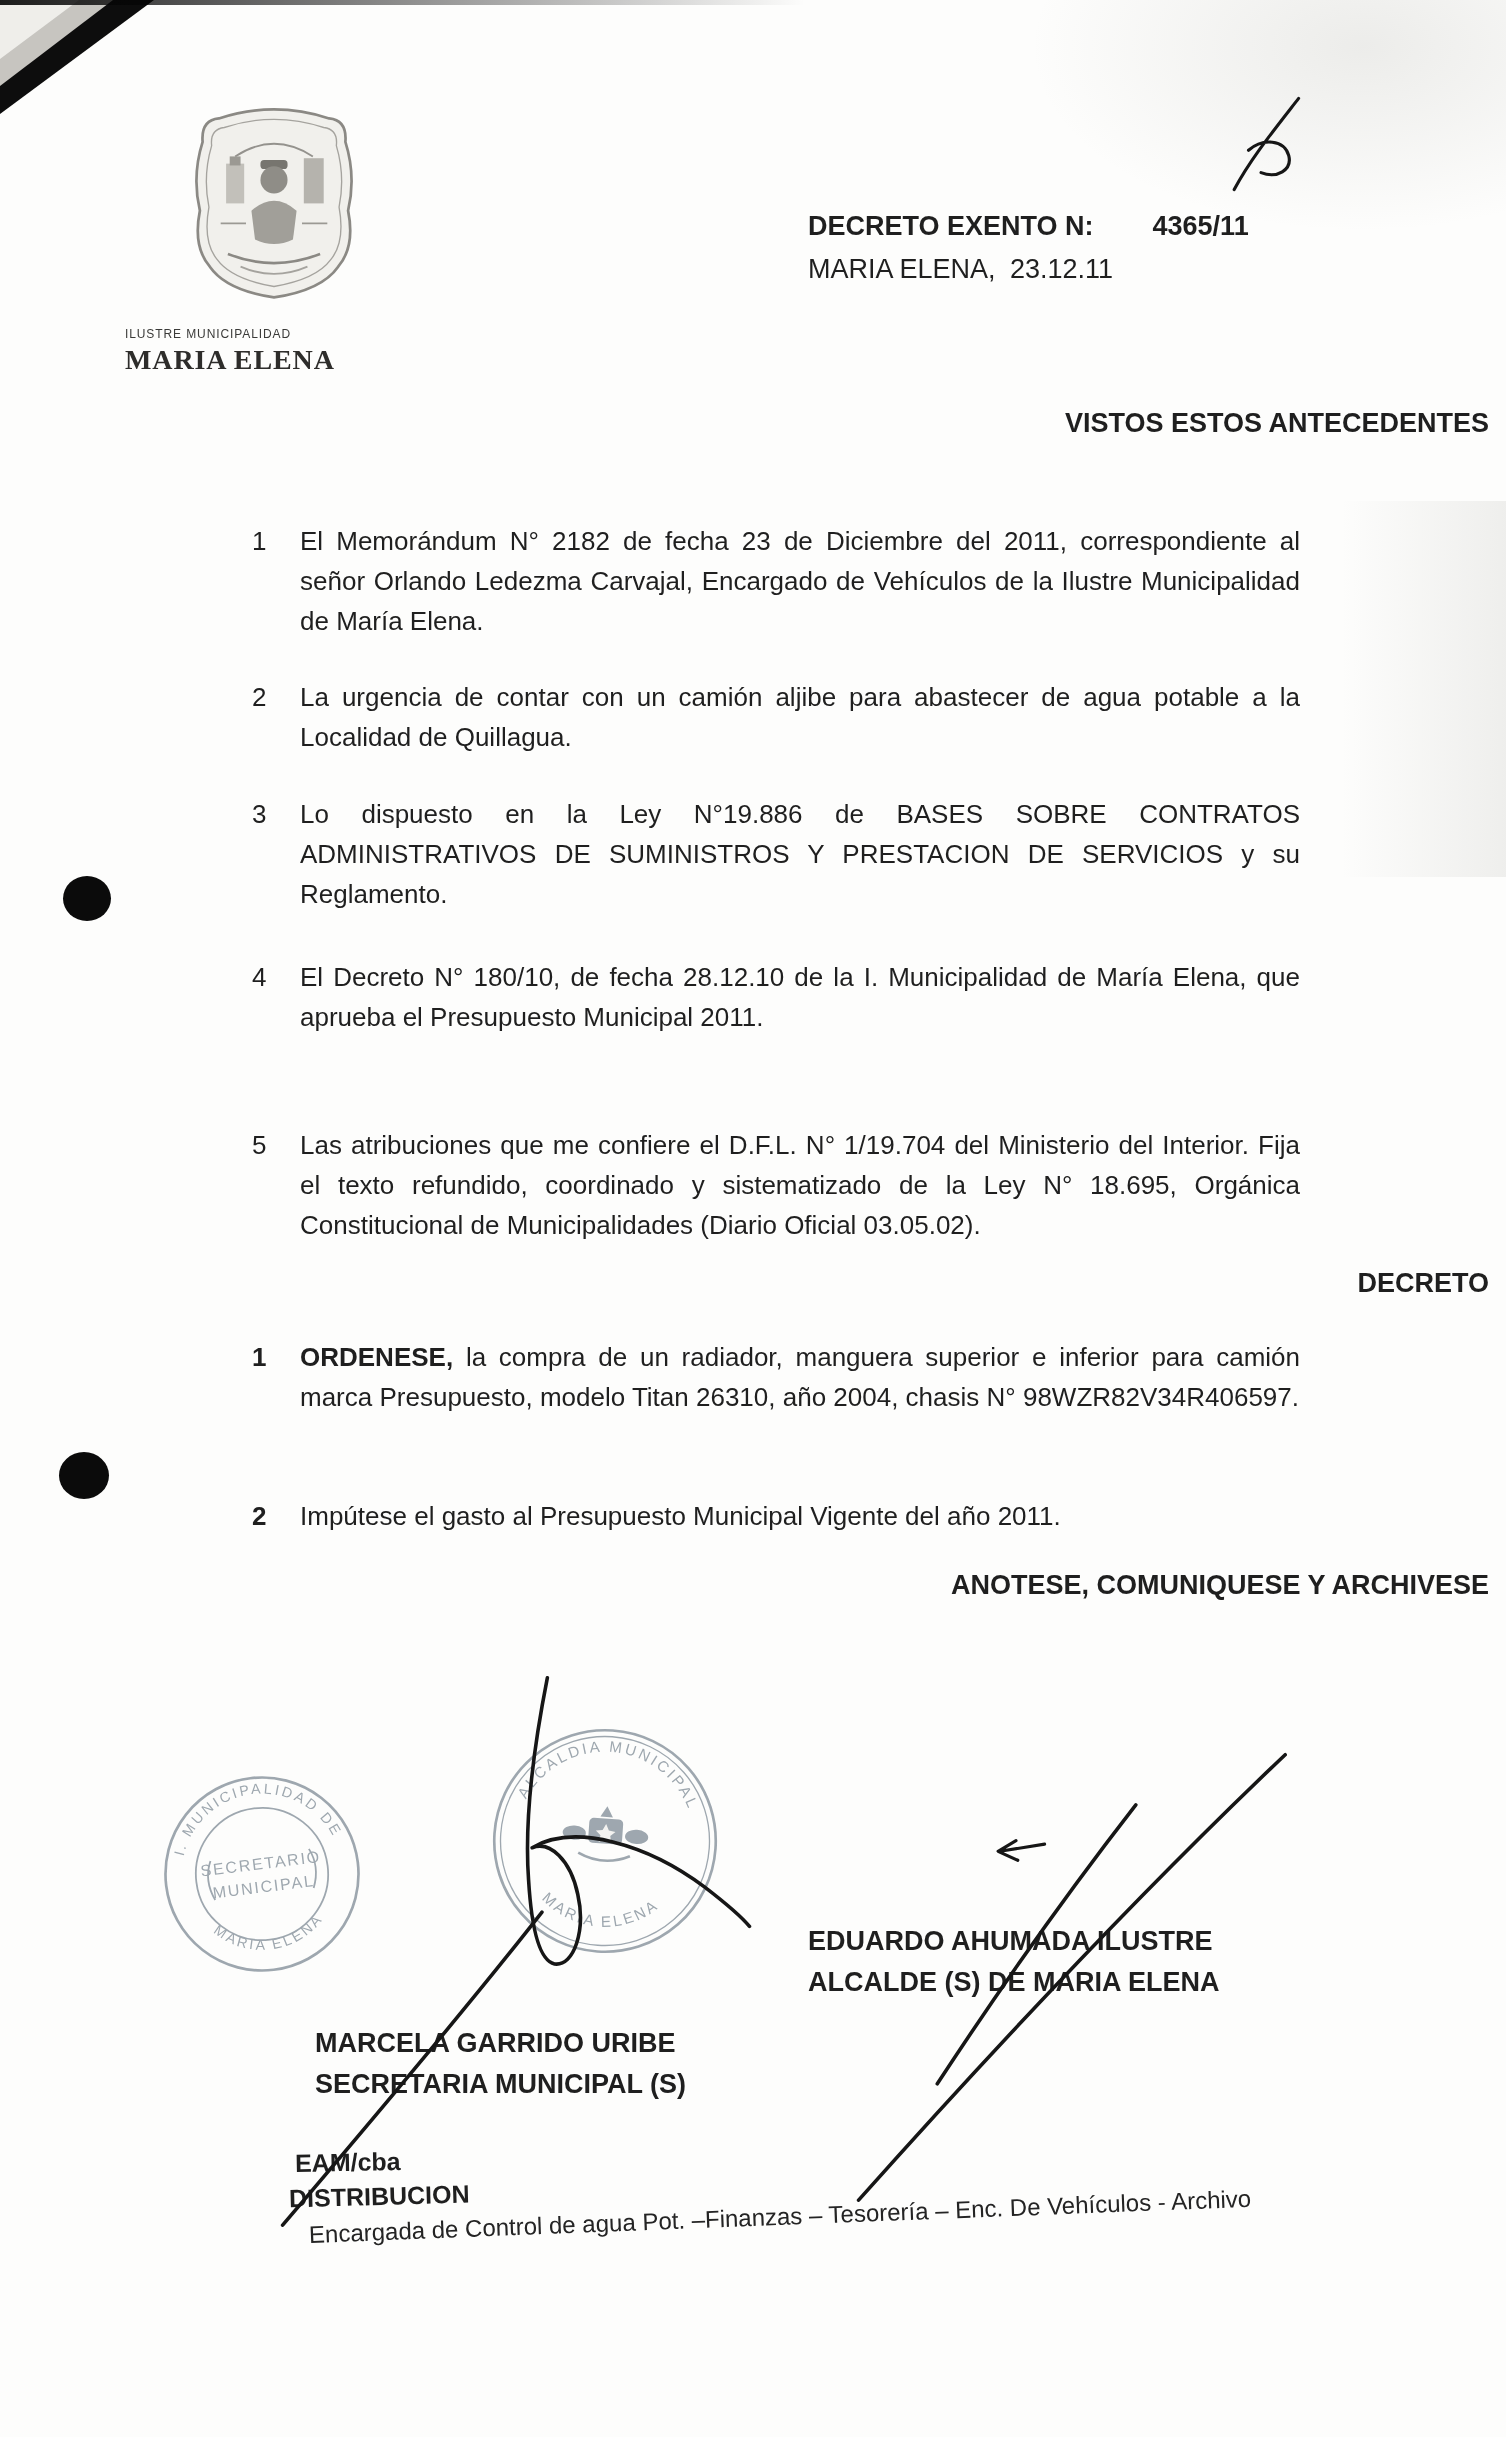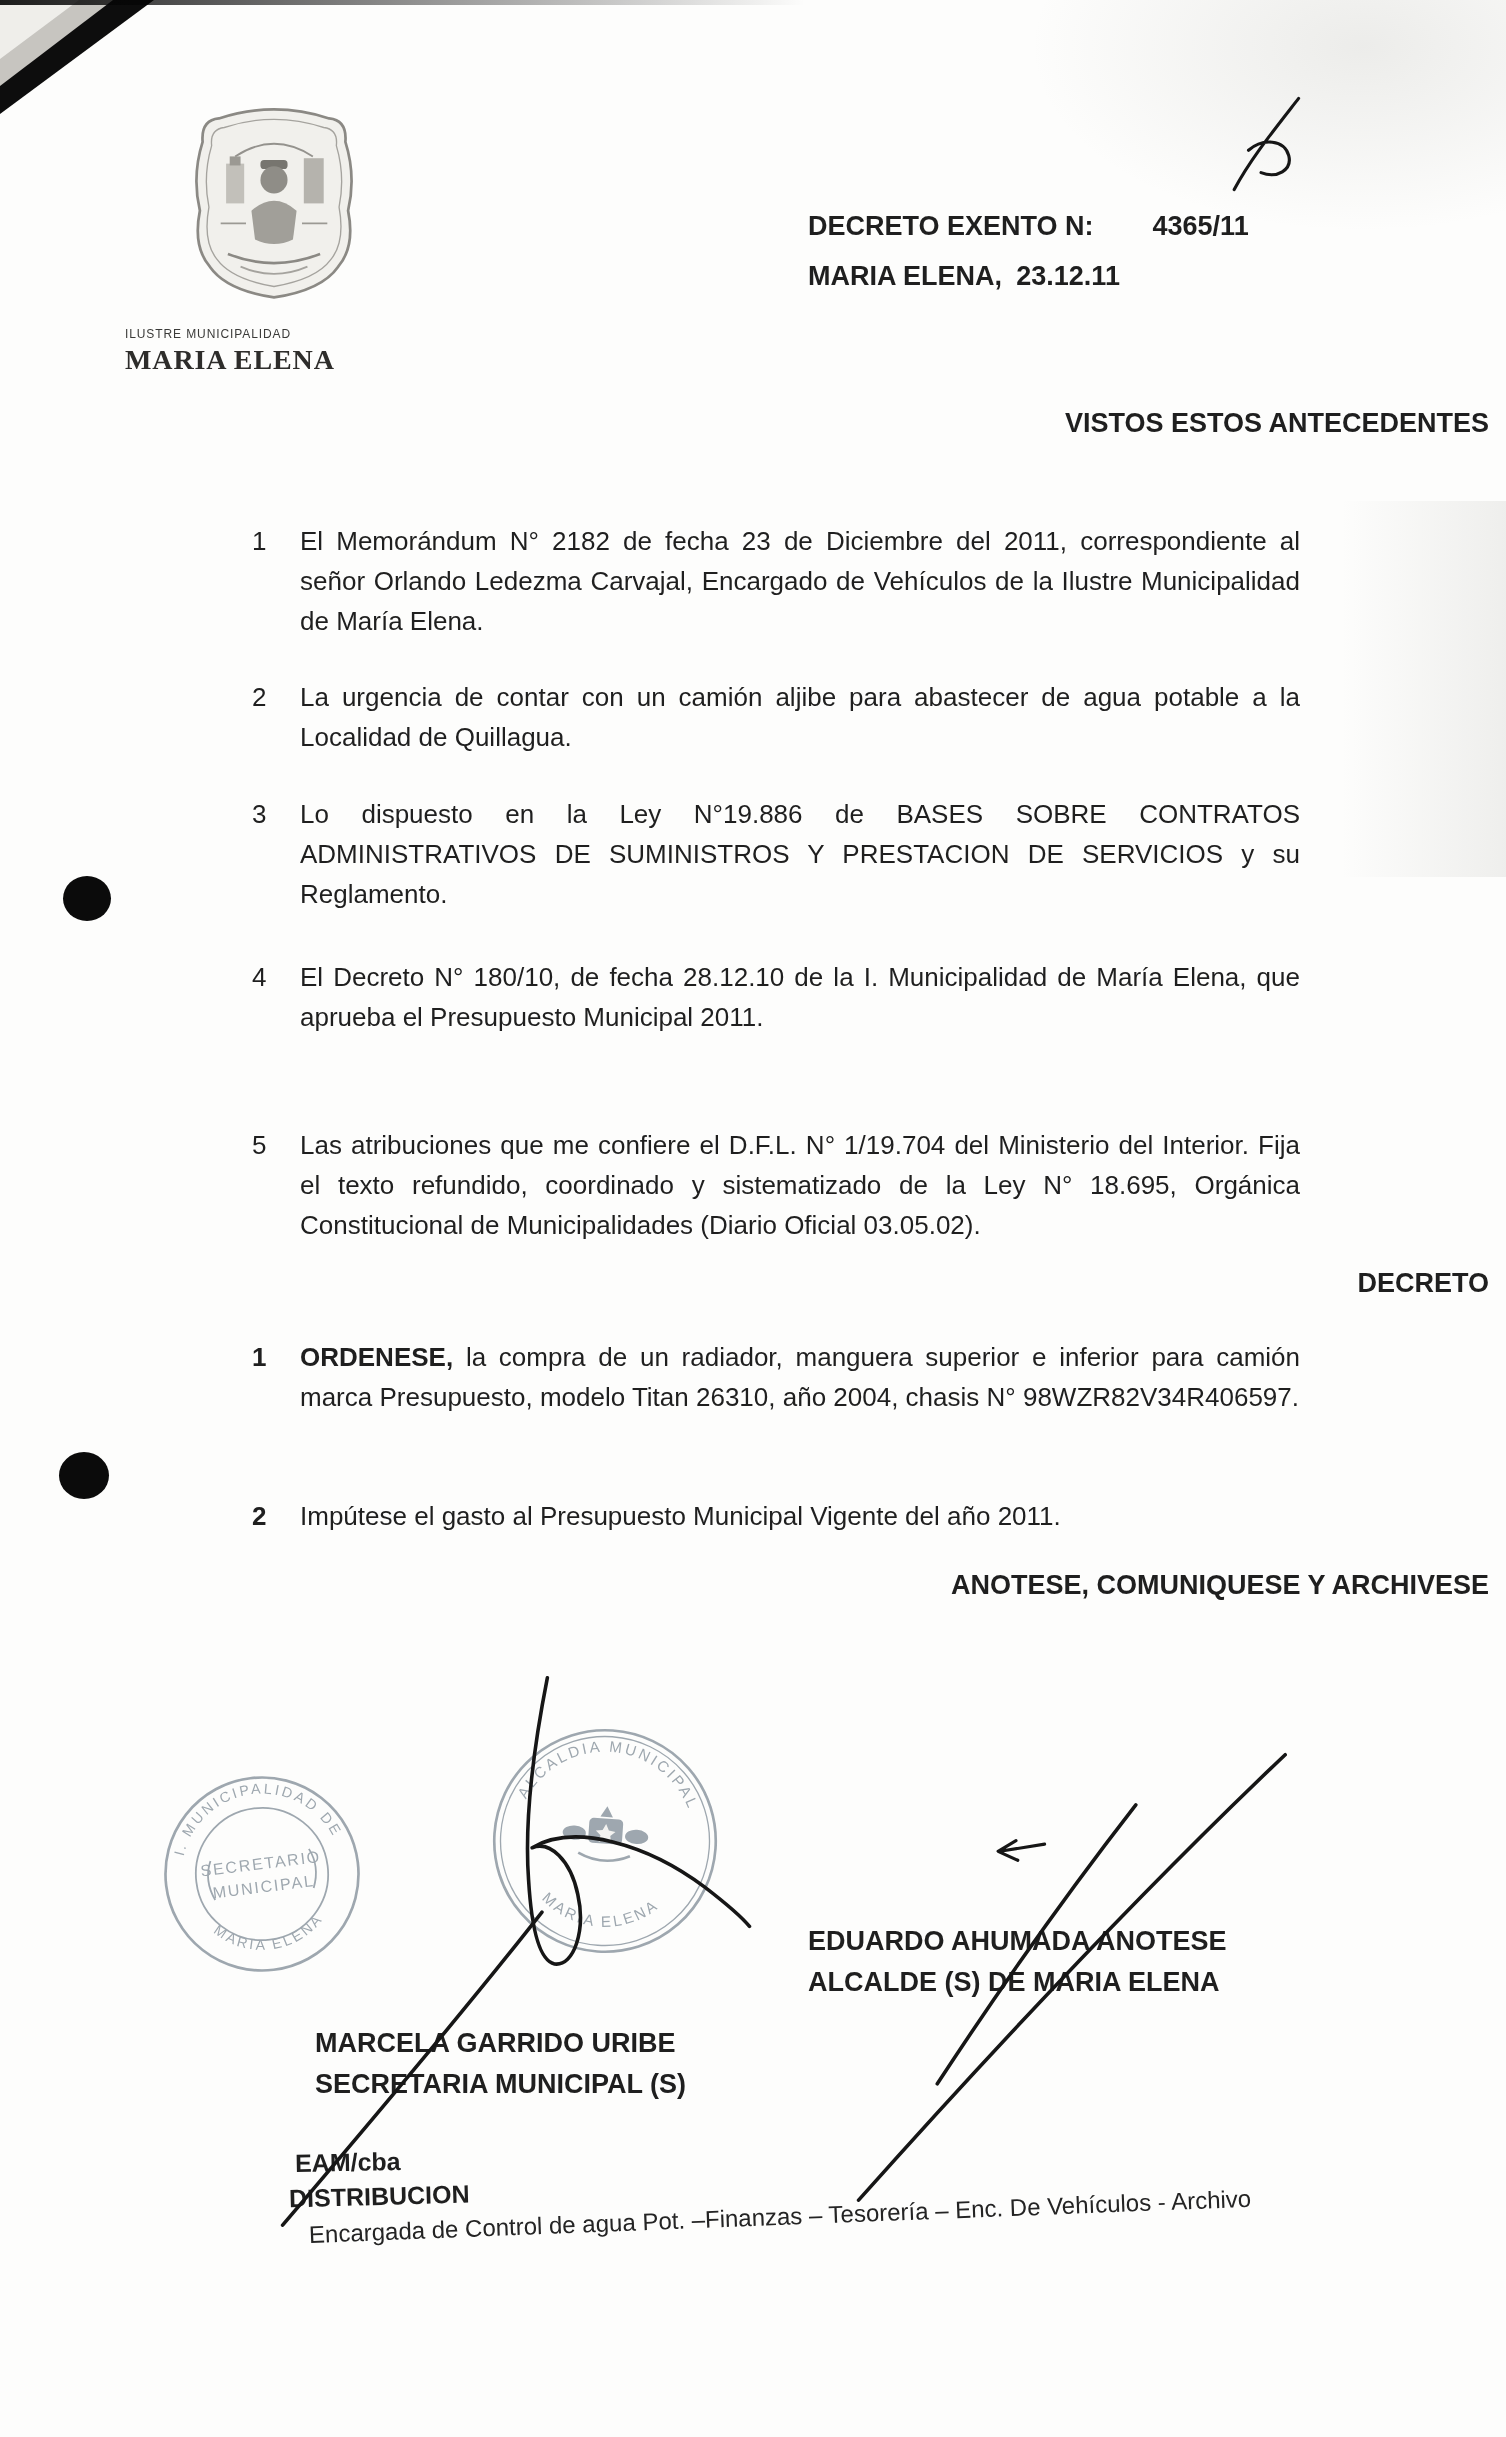--- a/index.html
+++ b/index.html
@@ -23,21 +23,21 @@
   .hole1 { left:63px; top:876px; width:48px; height:45px; }
   .hole2 { left:59px; top:1452px; width:50px; height:47px; }
 
   
   .seal { left:188px; top:104px; width:172px; height:197px; }
   .seal-caption { left:125px; top:327px; width:295px; }
   .seal-caption .l1 { font-size:12px; letter-spacing:0.9px; color:#3a3a38; }
   .seal-caption .l2 { font-family:"Liberation Serif", serif; font-weight:bold; font-size:28px; letter-spacing:0.9px; color:#2e2d2b; margin-top:2.7px; }
   .header-decree { left:808px; top:211px; font-weight:bold; font-size:27px; }
   .header-decree .number { margin-left:59px;margin-top:40px; }
-  .header-place  { left:808px; top:261px; font-weight:bold; font-size:27px; }
+  .header-place  { left:808px; top:254px; font-weight:normal; font-size:27px; }
   .header-place .date { margin-left:14.3px; }
 
   
   .center-heading { position:absolute; left:18px; width:1471px; text-align:right; font-weight:bold; font-size:27px; }
   .vistos { top:408px; }
   .decreto-title { top:1268px; }
   .closing { top:1570px; }
 
   
   .list-item { position:absolute; left:252px; width:1048px; display:flex; }
@@ -179,21 +179,21 @@
       <path d="M131,92 l7,12 l-14,0 z" fill="#8e99a2"></path>
       <rect x="112" y="106" width="38" height="28" rx="5" fill="#8e99a2"></rect>
       <path d="M131,112 l3.5,7 7.5,1 -5.5,5 1.5,7.5 -7,-4 -7,4 1.5,-7.5 -5.5,-5 7.5,-1 z" fill="#f2f1ee"></path>
       <ellipse cx="96" cy="124" rx="13" ry="8" fill="#8e99a2"></ellipse>
       <ellipse cx="166" cy="124" rx="13" ry="8" fill="#8e99a2"></ellipse>
       <path d="M102,146 Q131,160 160,146" stroke="#8e99a2" stroke-width="3" fill="none"></path>
     </g>
   </svg>
 
   <div class="sig-name mayor-block">
-    <div>EDUARDO AHUMADA ANOTESE</div>
+    <div>EDUARDO AHUMADA ILUSTRE</div>
     <div>ALCALDE (S) DE MARIA ELENA</div>
   </div>
   <div class="sig-name secretary-block">
     <div>MARCELA GARRIDO URIBE</div>
     <div>SECRETARIA MUNICIPAL (S)</div>
   </div>
 
   <div class="footer-initials">EAM/cba</div>
   <div class="footer-dist-label">DISTRIBUCION</div>
   <div class="footer-dist-line">Encargada de Control de agua Pot. –Finanzas – Tesorería – Enc. De Vehículos - Archivo</div>

